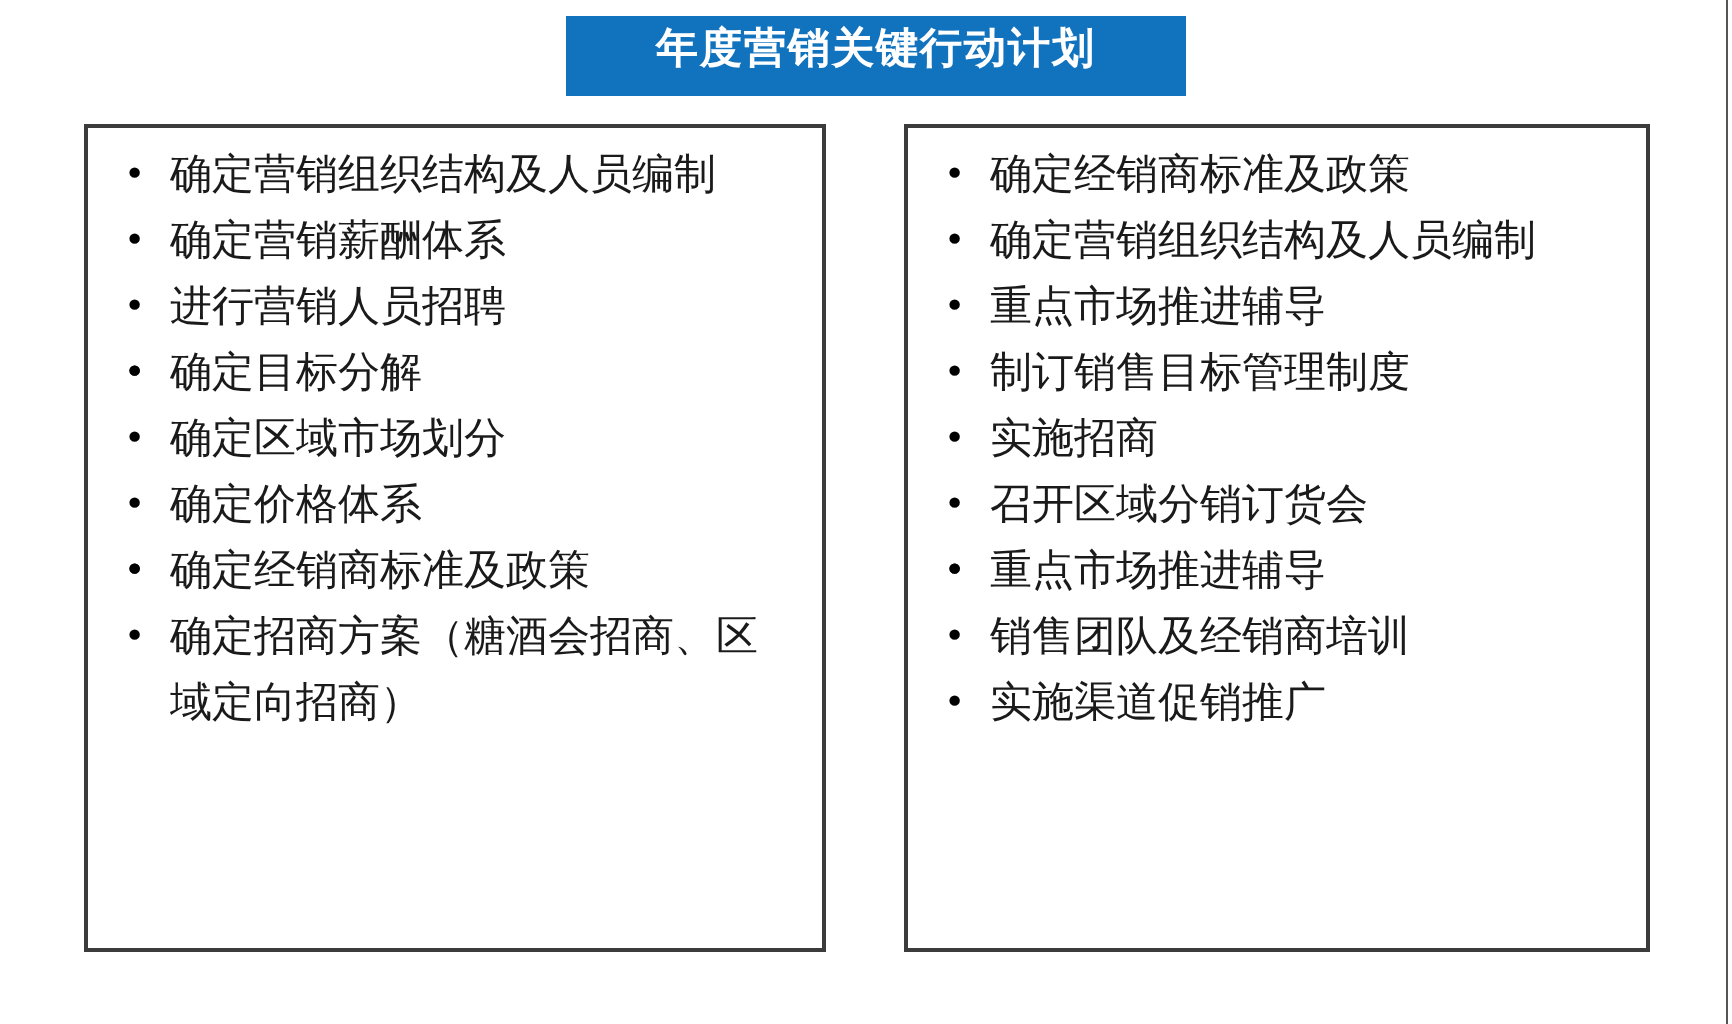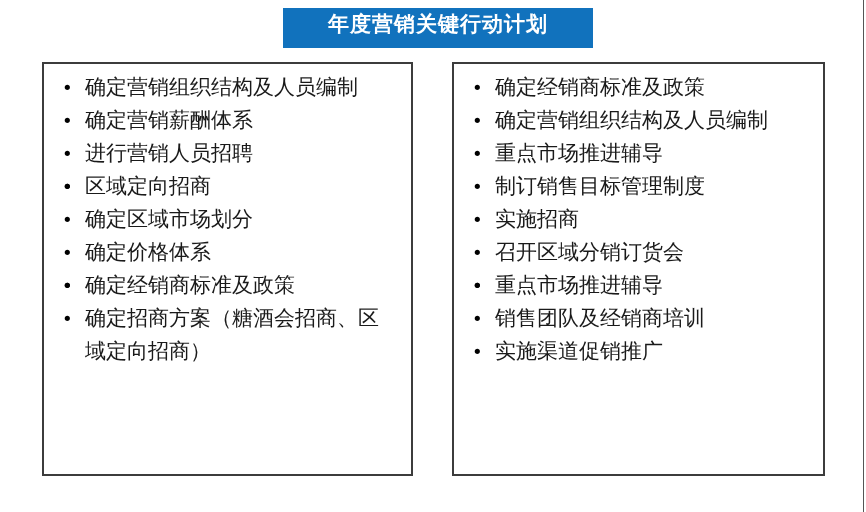--- a/index.html
+++ b/index.html
@@ -74,21 +74,21 @@
 <div class="stage">
 
   <div class="title-bar">年度营销关键行动计划</div>
 
   <div class="action-box left">
     <ul class="action-list">
         <li><span class="bullet">•</span><span>确定营销组织结构及人员编制</span></li>
         <li><span class="bullet">•</span><span>确定营销薪酬体系</span></li>
         <li><span class="bullet">•</span><span>进行营销人员招聘</span></li>
         <li><span class="bullet">•</span></li>
-        <li><span class="bullet">•</span><span>区域定向招商</span></li>
+        <li><span class="bullet">•</span><span>确定目标分解</span></li>
         <li><span class="bullet">•</span><span>确定区域市场划分</span></li>
         <li><span class="bullet">•</span><span>确定价格体系</span></li>
         <li><span class="bullet">•</span></li>
         <li><span class="bullet">•</span><span>确定经销商标准及政策</span></li>
         <li><span class="bullet">•</span><span>确定招商方案（糖酒会招商、区域定向招商）</span></li>
       </ul>
   </div>
 
   <div class="action-box right">
     <ul class="action-list">

